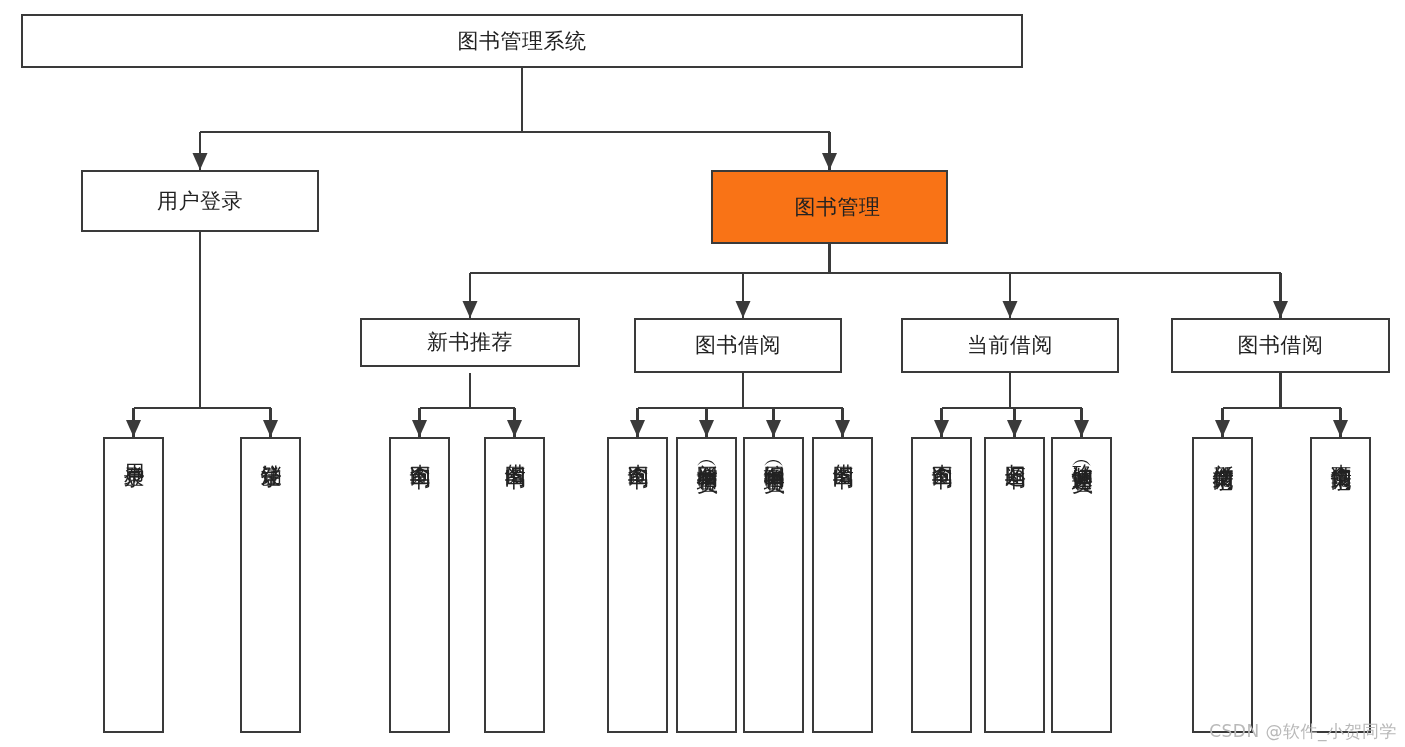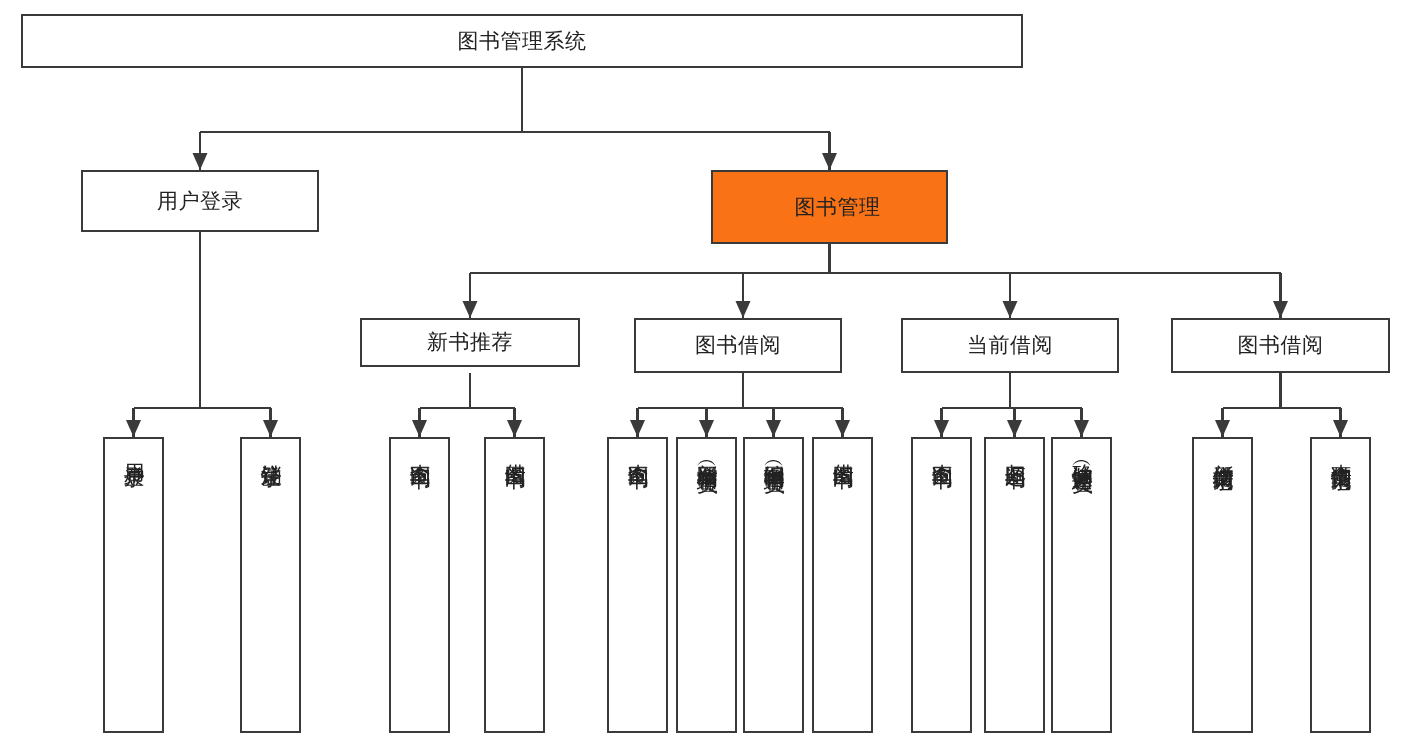--- a/index.html
+++ b/index.html
@@ -190,13 +190,14 @@
         <span class="node-label" style="color: rgb(34, 34, 34);">确认归还（管理员）</span>
       </div>
       <div class="node vert" style="left: 1192px; top: 437px; width: 61px; height: 296px; border-color: rgb(58, 58, 58); background: rgb(255, 255, 255);">
         <span class="node-label" style="color: rgb(34, 34, 34);">新增借阅记录</span>
       </div>
       <div class="node vert" style="left: 1310px; top: 437px; width: 61px; height: 296px; border-color: rgb(58, 58, 58); background: rgb(255, 255, 255);">
         <span class="node-label" style="color: rgb(34, 34, 34);">查询借阅记录</span>
       </div>
     </div>
 
+  <div id="watermark">CSDN @软件_小贺同学</div>
 </div>
 
 </body></html>

